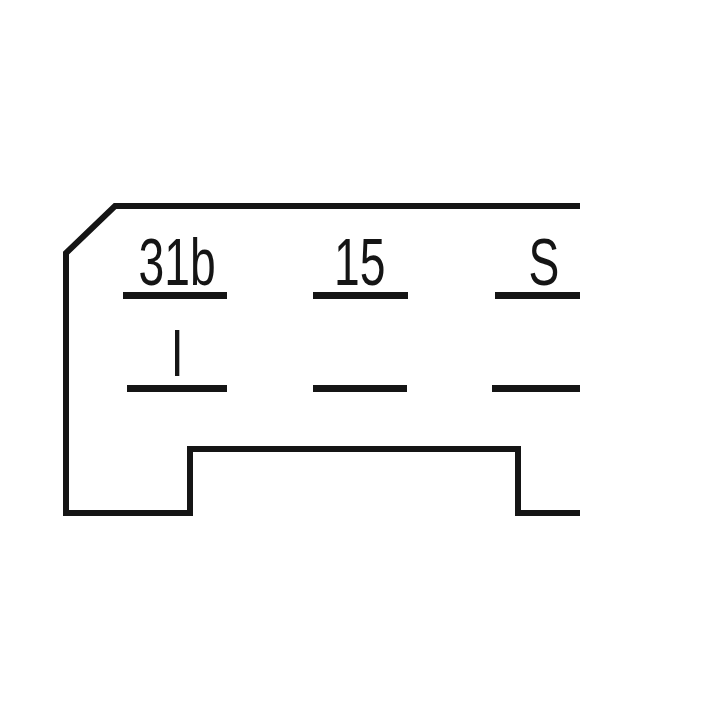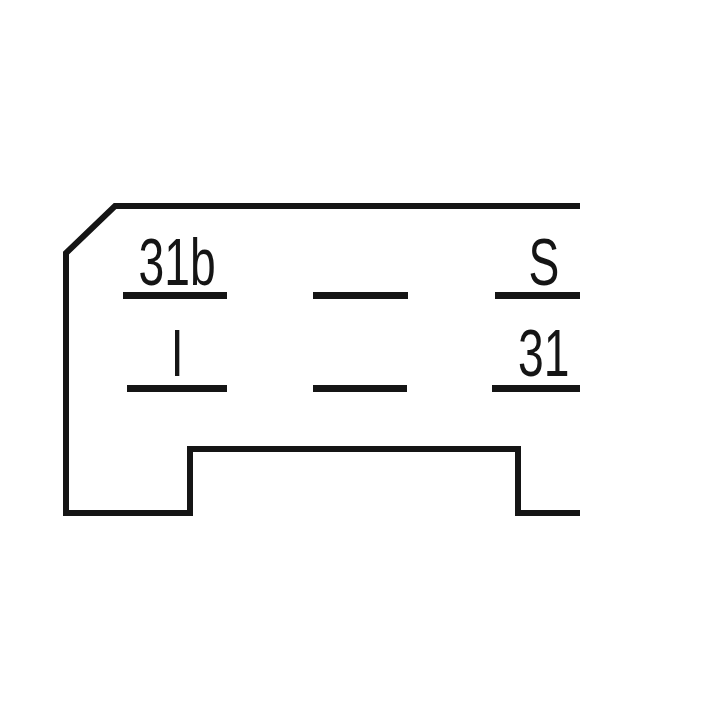--- a/index.html
+++ b/index.html
@@ -67,32 +67,32 @@
 
   <svg class="outline-svg" viewBox="0 0 720 720" xmlns="http://www.w3.org/2000/svg">
     <polygon points="115,206 597,206 648,256 648,513 518,513 518,449 190,449 190,513 66,513 66,253" fill="none" stroke="#151515" stroke-width="6" stroke-linejoin="miter"></polygon>
   </svg>
 
   <div class="pin-cell col1 row1">
     <span class="pin-label">31b</span>
   </div>
   <div class="pin-underline ul-r1 ul-31b"></div>
 
+  <div class="pin-cell col2 row1">
+    <span class="pin-label">15</span>
+  </div>
   <div class="pin-underline ul-r1 ul-15"></div>
 
   <div class="pin-cell col3 row1">
     <span class="pin-label">S</span>
   </div>
   <div class="pin-underline ul-r1 ul-S"></div>
 
   <div class="pin-cell col1 row2">
     <span class="pin-label">I</span>
   </div>
   <div class="pin-underline ul-r2 ul-I"></div>
 
   <div class="pin-underline ul-r2 ul-86"></div>
 
-  <div class="pin-cell col3 row2">
-    <span class="pin-label">31</span>
-  </div>
   <div class="pin-underline ul-r2 ul-31"></div>
 
 </div>
 
 </body></html>

